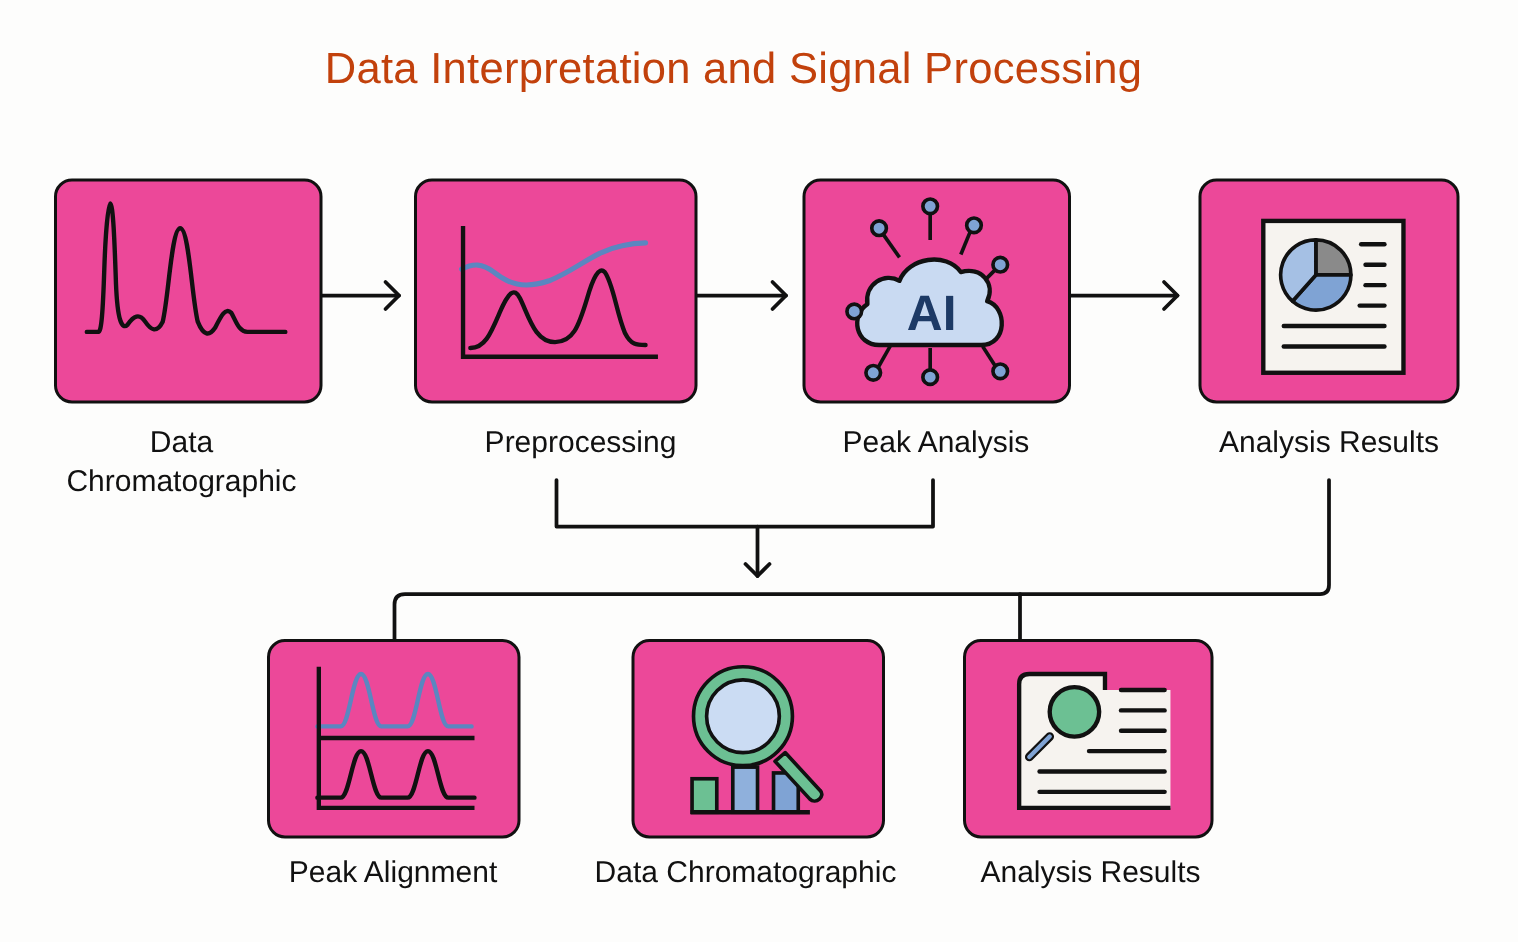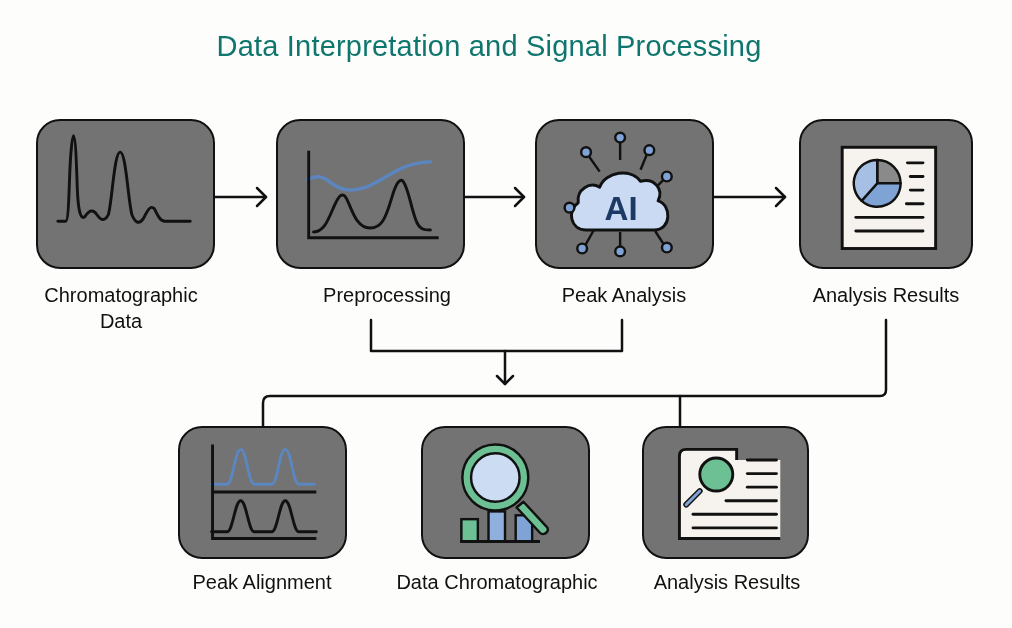--- a/index.html
+++ b/index.html
@@ -1,20 +1,20 @@
 <!DOCTYPE html>
 <html><head>
 <meta charset="utf-8">
 <style>
   html, body { margin:0; padding:0; background:#fdfdfc; }
   body { width:1012px; height:628px; position:relative; overflow:hidden;
          font-family:"Liberation Sans", "DejaVu Sans", sans-serif; color:#111; }
   .title { position:absolute; left:0; width:978px; top:30px; text-align:center;
-           font-size:29px; font-weight:500; letter-spacing:0.2px; color:#0f766e; }
-  .node { position:absolute; border:2.5px solid #111; border-radius:24px; background:#737373; box-sizing:border-box; }
+           font-size:29px; font-weight:500; letter-spacing:0.2px; color:#c2410c; }
+  .node { position:absolute; border:2.5px solid #111; border-radius:12px; background:#ec4899; box-sizing:border-box; }
   .node svg { position:absolute; left:0; top:0; width:100%; height:100%; }
   .label { position:absolute; text-align:center; font-size:20px; line-height:26px; color:#111; }
   svg.wires { position:absolute; left:0; top:0; width:1012px; height:628px; pointer-events:none; }
 </style>
 </head>
 <body>
 
 <div class="title">Data Interpretation and Signal Processing</div>
 
 <svg class="wires" viewBox="0 0 1012 628">
@@ -43,22 +43,22 @@
     <line x1="680" y1="396" x2="680" y2="426"></line>
   </g>
 </svg>
 
 <div class="node" style="left:36px;top:119px;width:179px;height:150px;">
   <svg viewBox="0 0 179 150">
     <path d="M20,103 L28,103 C30,103 31,90 32,60 C33,30 35,15 36,15 C38,15 39,40 40,70 C41,95 44,102 48,98 C52,92 56,90 60,96 C64,102 68,104 72,96 C76,80 78,32 84,32 C90,32 92,80 96,96 C100,106 104,106 108,100 C112,92 115,86 119,90 C122,95 124,103 130,103 L156,103" fill="none" stroke="#111" stroke-width="3" stroke-linecap="round" stroke-linejoin="round"></path>
   </svg>
 </div>
 <div class="label" style="left:6px;top:282px;width:230px;">
+  <div>Data</div>
   <div>Chromatographic</div>
-  <div>Data</div>
 </div>
 
 <div class="node" style="left:276px;top:119px;width:189px;height:150px;">
   <svg viewBox="0 0 189 150">
     <path d="M30,60 C38,56 44,56 52,62 C62,70 72,74 90,68 C110,60 120,48 140,44 C148,42 152,42 156,42" fill="none" stroke="#5b86c0" stroke-width="3.5" stroke-linecap="round"></path>
     <path d="M36,114 C46,114 50,104 56,90 C62,76 66,72 70,80 C76,92 80,110 94,110 C106,110 110,100 116,80 C120,66 124,58 128,62 C134,70 136,90 142,104 C146,112 150,112 156,112" fill="none" stroke="#111" stroke-width="3" stroke-linecap="round"></path>
     <polyline points="31,32 31,120 163,120" fill="none" stroke="#111" stroke-width="3" stroke-linecap="square"></polyline>
   </svg>
 </div>
 <div class="label" style="left:272px;top:282px;width:230px;">Preprocessing</div>

